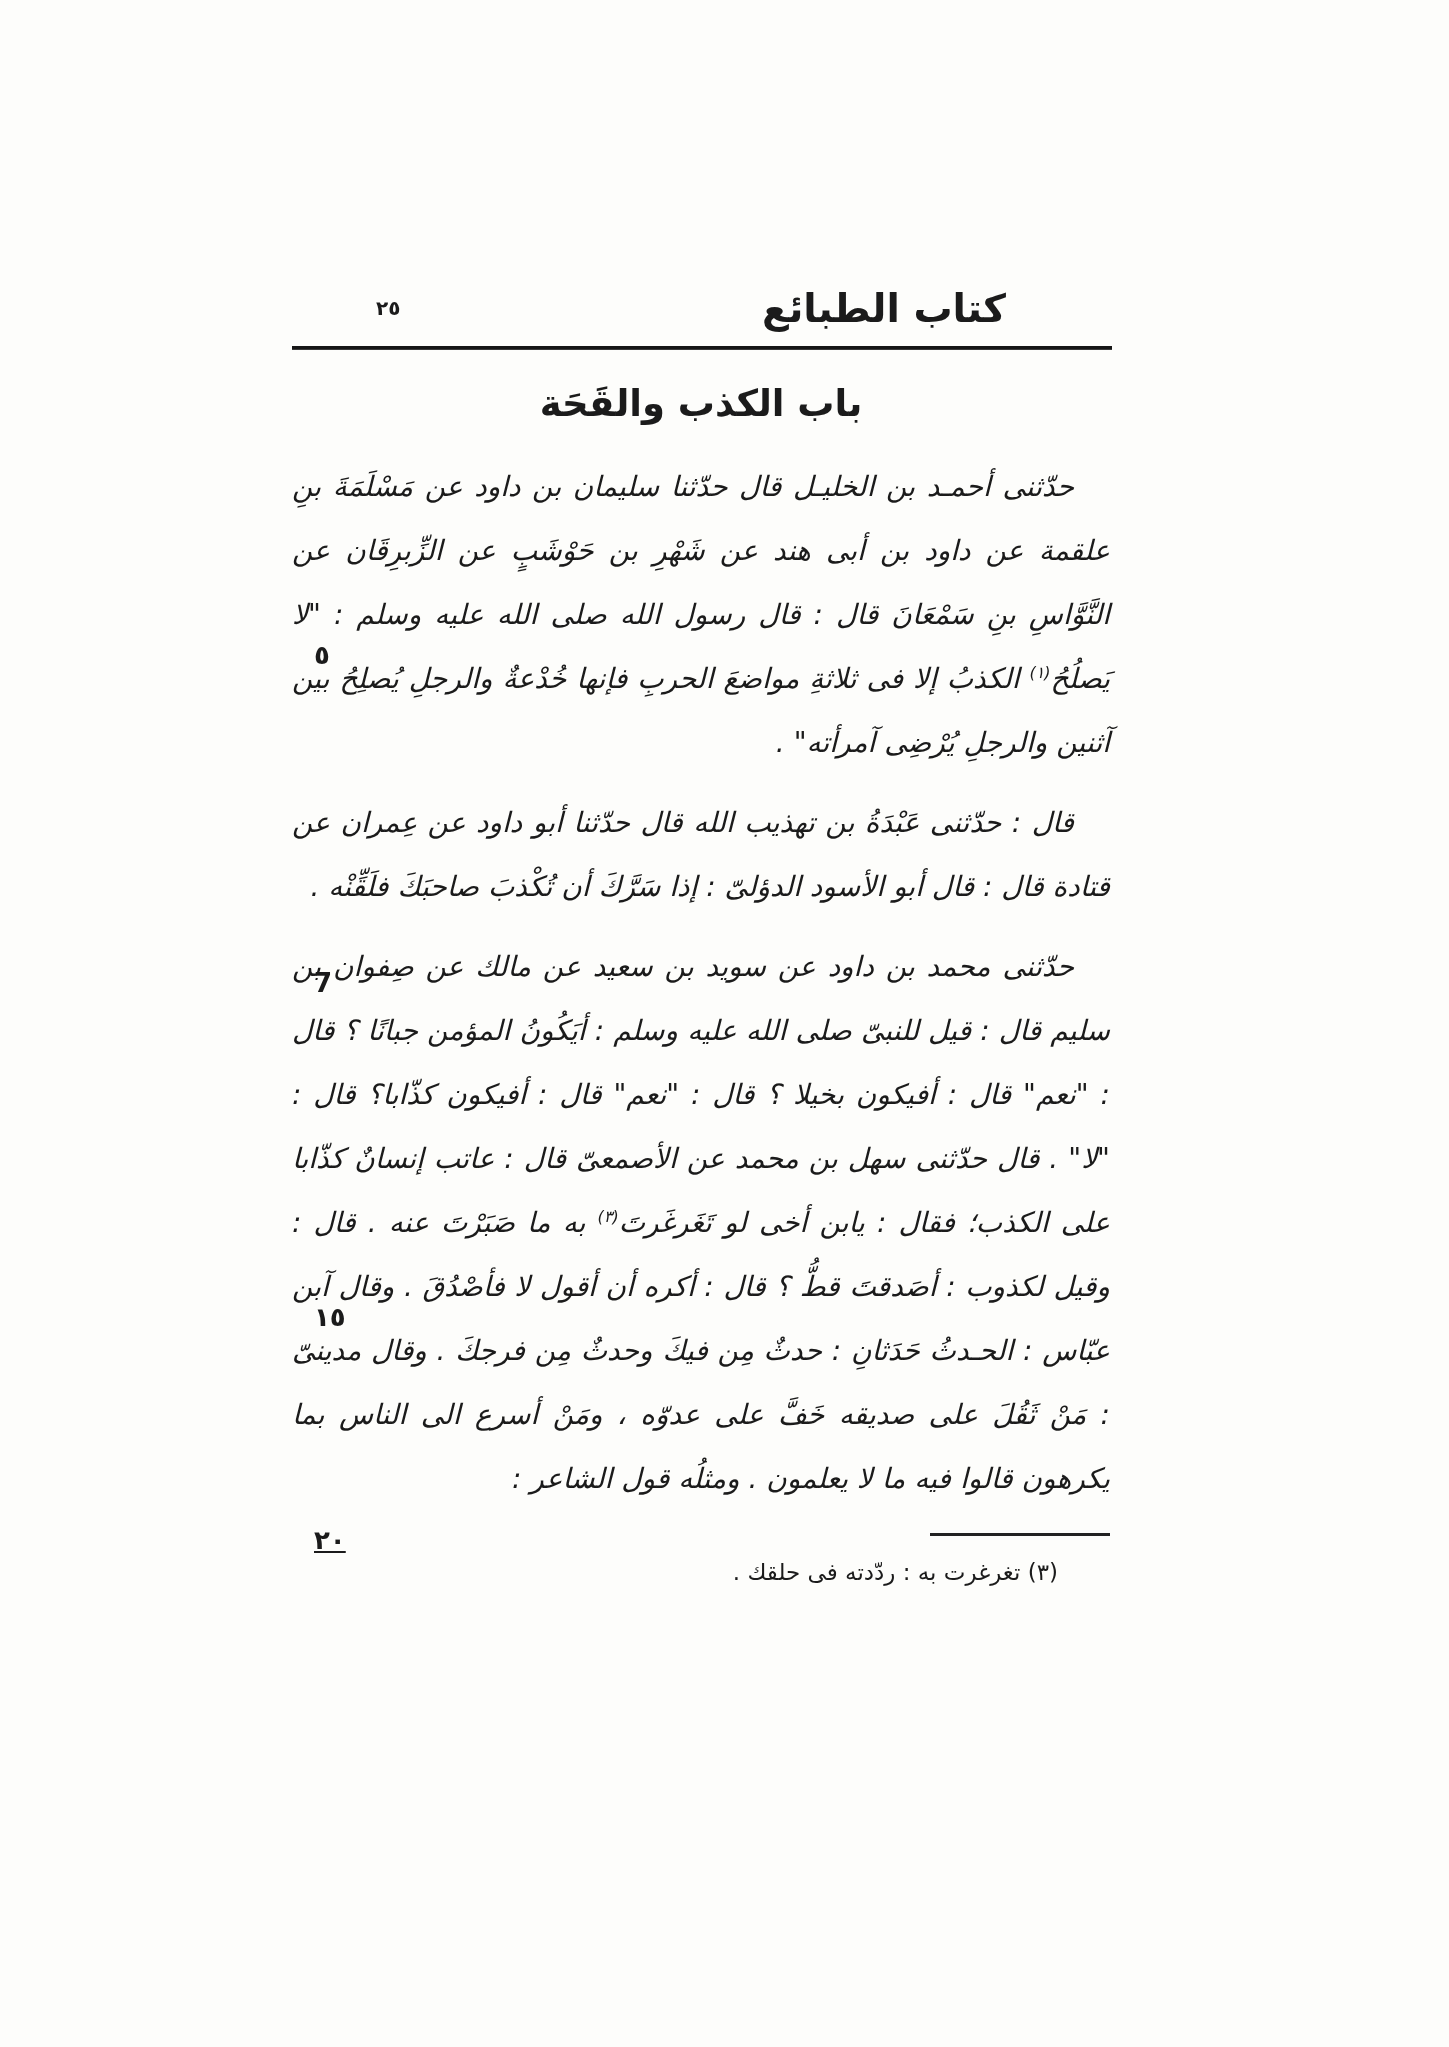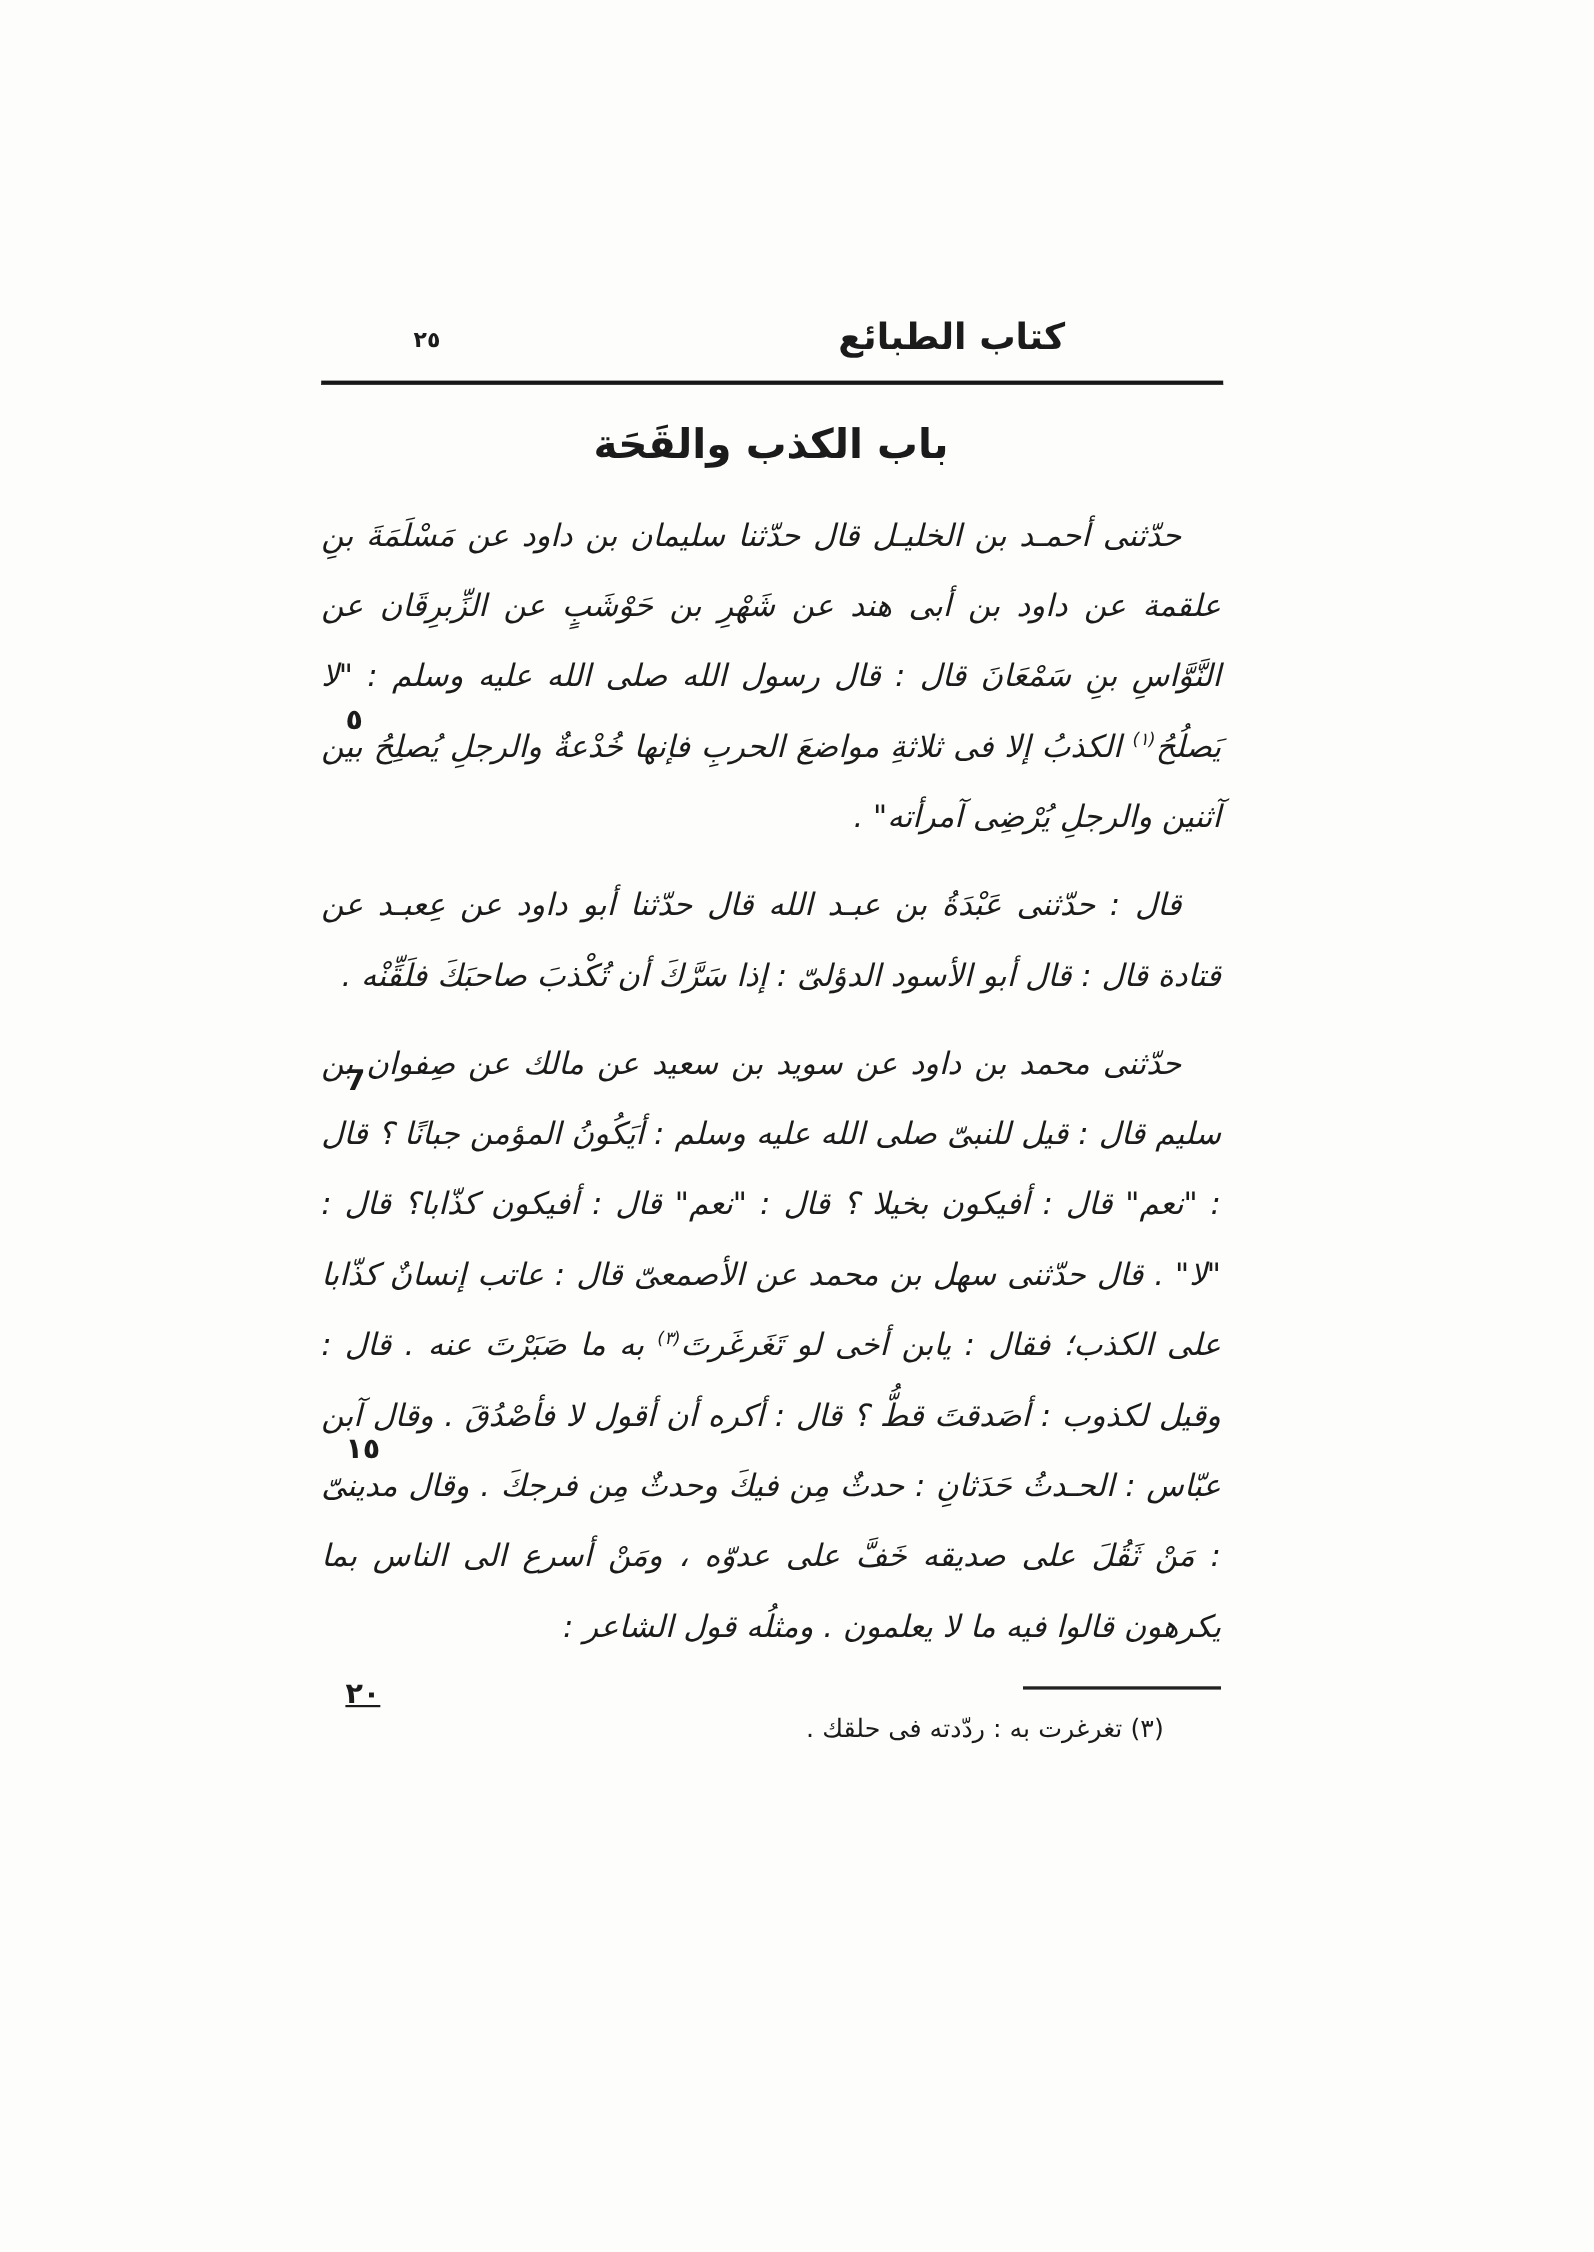--- a/index.html
+++ b/index.html
@@ -25,21 +25,21 @@
     position: absolute;
     left: 84px;
     top: 10px;
     font-size: 20px;
     font-weight: bold;
   }
   .book-title {
     position: absolute;
     left: 470px;
     top: 0;
-    font-size: 33px;
+    font-size: 39px;
     font-weight: bold;
     direction: rtl;
   }
   .header-rule {
     position: absolute;
     left: 292px;
     top: 346px;
     width: 820px;
     height: 3px;
     background: #161616;
@@ -124,21 +124,21 @@
   <span class="margin-number mn-0">٥</span>
   <span class="margin-number mn-1">7</span>
   <span class="margin-number mn-2">١٥</span>
   <span class="margin-number mn-3">٢٠</span>
 
   <div class="column">
     <h1 class="chapter-title">باب الكذب والقَحَة</h1>
 
     <div class="body-text">
       <p class="par">حدّثنى أحمـد بن الخليـل قال حدّثنا سليمان بن داود عن مَسْلَمَةَ بنِ علقمة عن داود بن أبى هند عن شَهْرِ بن حَوْشَبٍ عن الزِّبرِقَان عن النَّوَّاسِ بنِ سَمْعَانَ قال : قال رسول الله صلى الله عليه وسلم : "لا يَصلُحُ<sup class="fnmark">(١)</sup> الكذبُ إلا فى ثلاثةِ مواضعَ الحربِ فإنها خُدْعةٌ والرجلِ يُصلِحُ بين آثنين والرجلِ يُرْضِى آمرأته" .</p>
-      <p class="par">قال : حدّثنى عَبْدَةُ بن عبـد الله قال حدّثنا أبو داود عن عِعبـد عن قتادة قال : قال أبو الأسود الدؤلىّ : إذا سَرَّكَ أن تُكْذبَ صاحبَكَ فلَقِّنْه .</p>
+      <p class="par">قال : حدّثنى عَبْدَةُ بن تهذيب الله قال حدّثنا أبو داود عن عِمران عن قتادة قال : قال أبو الأسود الدؤلىّ : إذا سَرَّكَ أن تُكْذبَ صاحبَكَ فلَقِّنْه .</p>
       <p class="par">حدّثنى محمد بن داود عن سويد بن سعيد عن مالك عن صِفوان بن سليم قال : قيل للنبىّ صلى الله عليه وسلم : أيَكُونُ المؤمن جبانًا ؟ قال : "نعم" قال : أفيكون بخيلا ؟ قال : "نعم" قال : أفيكون كذّابا؟ قال : "لا" . قال حدّثنى سهل بن محمد عن الأصمعىّ قال : عاتب إنسانٌ كذّابا على الكذب؛ فقال : يابن أخى لو تَغَرغَرتَ<sup class="fnmark">(٣)</sup> به ما صَبَرْتَ عنه . قال : وقيل لكذوب : أصَدقتَ قطُّ ؟ قال : أكره أن أقول لا فأصْدُقَ . وقال آبن عبّاس : الحـدثُ حَدَثانِ : حدثٌ مِن فيكَ وحدثٌ مِن فرجكَ . وقال مدينىّ : مَنْ ثَقُلَ على صديقه خَفَّ على عدوّه ، ومَنْ أسرع الى الناس بما يكرهون قالوا فيه ما لا يعلمون . ومثلُه قول الشاعر :</p>
     </div>
 
     <div class="fn-separator"></div>
 
     <div class="footnotes">
       <p class="fn-line-3">(٣) تغرغرت به : ردّدته فى حلقك .</p>
     </div>
   </div>
 

